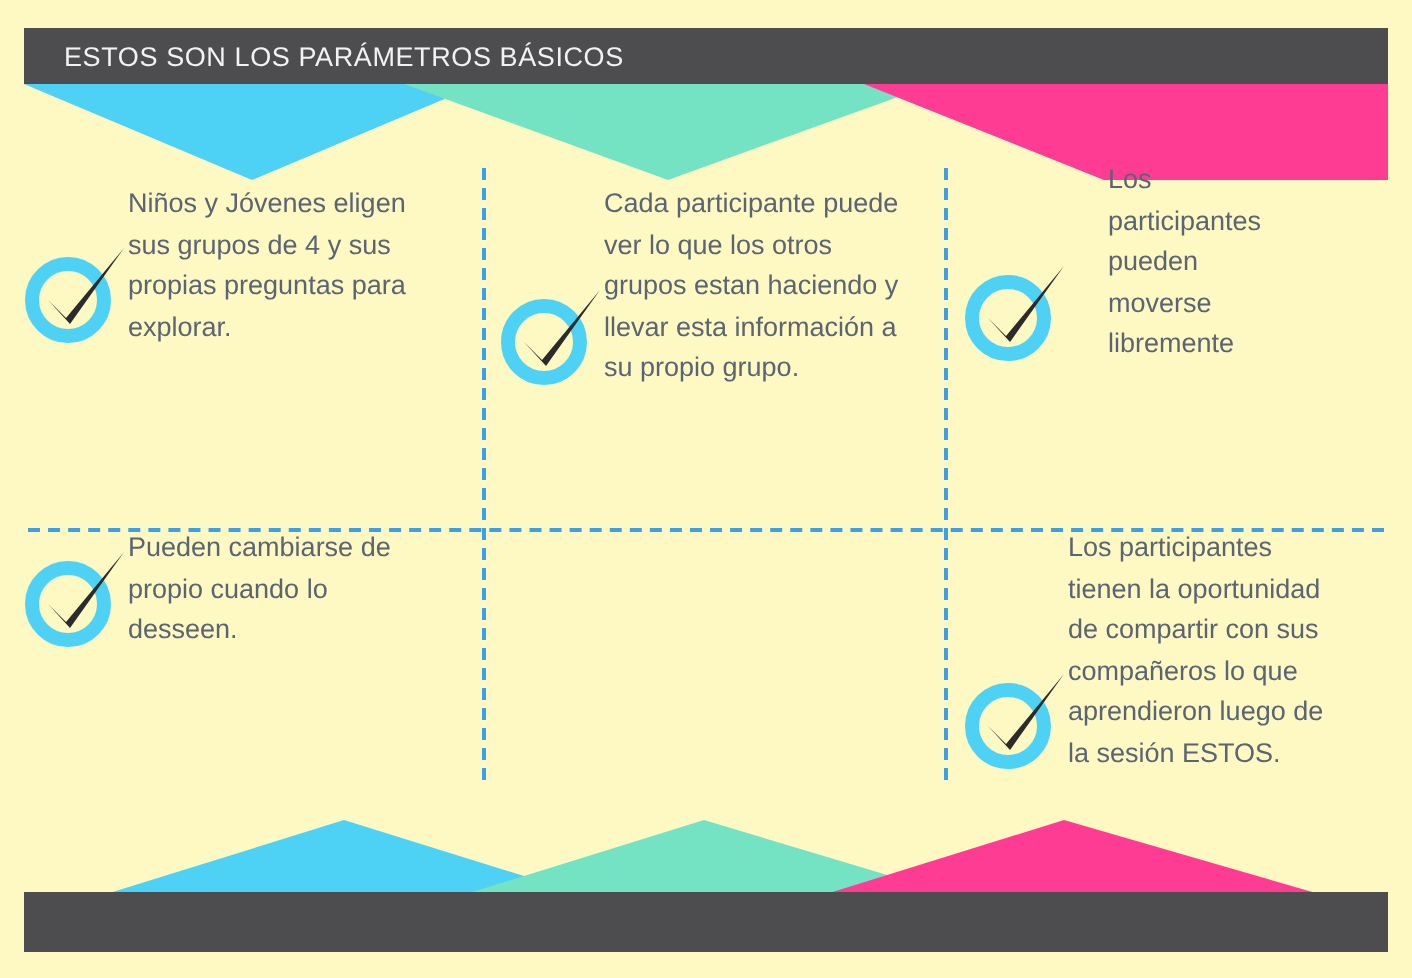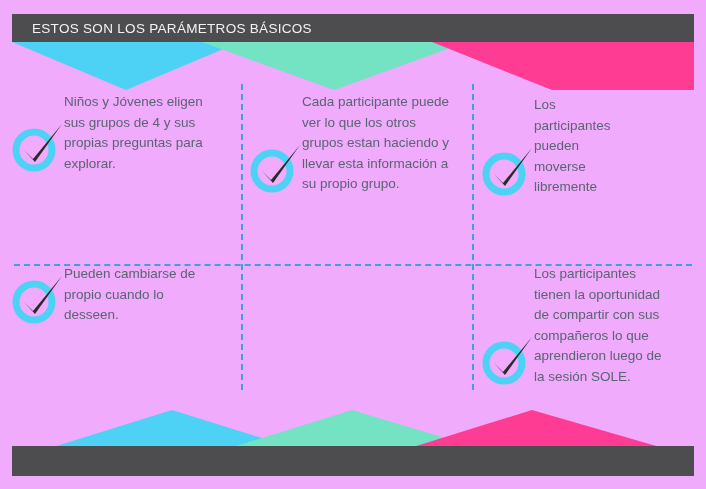--- a/index.html
+++ b/index.html
@@ -7,21 +7,21 @@
     padding: 0;
     background: #ffffff;
   }
   body {
     font-family: "Liberation Sans", sans-serif;
   }
   #slide {
     position: relative;
     width: 706px;
     height: 489px;
-    background: #f0abfc;
+    background: #fef9c3;
     overflow: hidden;
   }
 
   
   .header-bar {
     position: absolute;
     left: 12px;
     top: 14px;
     width: 682px;
     height: 28px;
@@ -100,21 +100,21 @@
     color: #5a6472;
     font-size: 13.5px;
     line-height: 20.5px;
     font-family: "Liberation Sans", sans-serif;
     padding-top: 8px;
   }
 
   
   .cell-1 { left: 8px;   top: 84px;  width: 228px; }
   .cell-2 { left: 246px; top: 84px;  width: 222px; }
-  .cell-3 { left: 478px; top: 87px;  width: 218px; }
+  .cell-3 { left: 478px; top: 72px;  width: 218px; gap: 20px; }
   .cell-4 { left: 8px;   top: 256px; width: 228px; }
   .cell-5 { left: 246px; top: 256px; width: 222px; }
   .cell-6 { left: 478px; top: 256px; width: 218px; }
 
   .cell-1 .cell-text { width: 150px; }
   .cell-2 .cell-text { width: 155px; }
   .cell-3 .cell-text { width: 95px; }
   .cell-4 .cell-text { width: 150px; }
   .cell-5 .cell-text { width: 150px; }
   .cell-6 .cell-text { width: 140px; }
@@ -179,21 +179,21 @@
   </div>
 
 
   <div class="cell cell-6">
     <span class="cell-icon">
       <svg width="56" height="52" viewBox="0 0 56 52">
         <circle cx="26" cy="28" r="18" fill="none" stroke="#4dd2f5" stroke-width="7"></circle>
         <path d="M16 28 L25 37 L54 2 L27 40 Z" fill="#2b2b2b"></path>
       </svg>
     </span>
-    <span class="cell-text">Los participantes tienen la oportunidad de compartir con sus compañeros lo que aprendieron luego de la sesión SOLE.</span>
+    <span class="cell-text">Los participantes tienen la oportunidad de compartir con sus compañeros lo que aprendieron luego de la sesión ESTOS.</span>
   </div>
 
   <svg class="deco-bottom" viewBox="0 0 682 48" preserveAspectRatio="none">
     <polygon points="160,6 295,48 25,48" fill="#4dd2f5"></polygon>
     <polygon points="340,6 480,48 205,48" fill="#73e3c4"></polygon>
     <polygon points="520,6 665,48 385,48" fill="#ff3c94"></polygon>
   </svg>
 
   <div class="footer-bar"></div>
 

